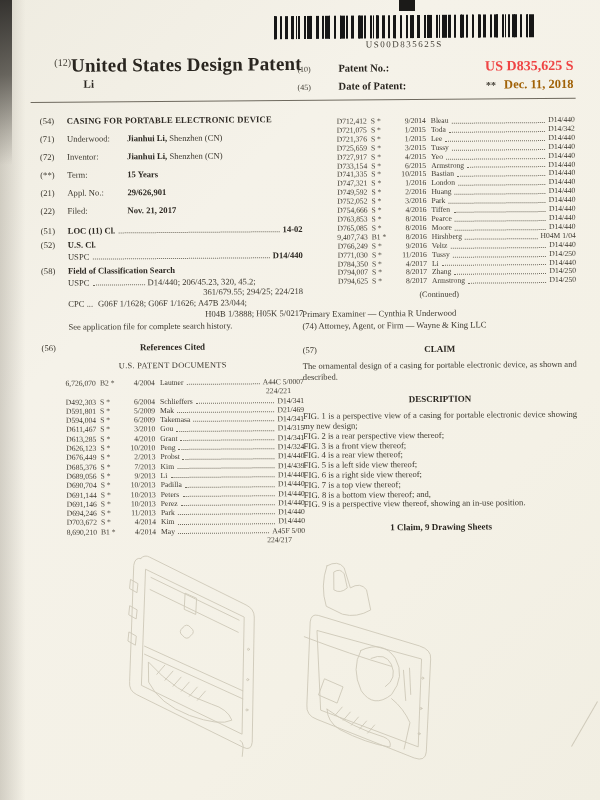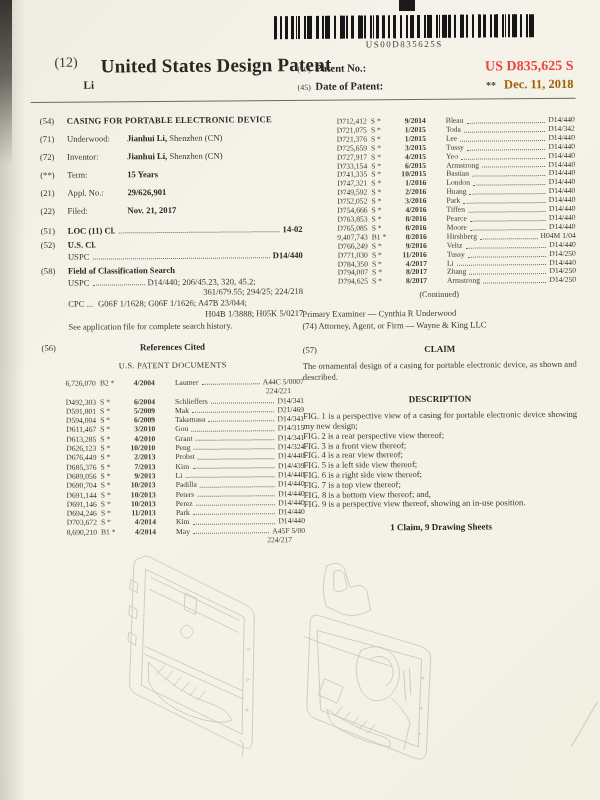--- a/index.html
+++ b/index.html
@@ -23,27 +23,27 @@
   .barcode{position:absolute;left:277px;top:16px;width:260px;height:23px;
     background:
       repeating-linear-gradient(90deg,#161616 0 2px,transparent 2px 6px),
       repeating-linear-gradient(90deg,#161616 0 3px,transparent 3px 17px),
       repeating-linear-gradient(90deg,#161616 0 1px,transparent 1px 11px);}
   .barcode-text{position:absolute;left:277px;top:40px;width:260px;text-align:center;
     font-size:9px;letter-spacing:1.5px;color:#413d34;}
 
   
   .hdr-left{position:absolute;left:57px;top:53px;}
-  .kind-num{font-size:14px;vertical-align:6px;margin-right:23px;}
+  .kind-num{font-size:10px;vertical-align:6px;margin-right:0;}
   .main-title{font-size:19px;font-weight:bold;color:#2a2620;letter-spacing:.2px;}
   .surname{font-size:11px;font-weight:bold;margin:1px 0 0 29px;color:#2a2620;}
   .hdr-right{position:absolute;left:300px;top:60px;width:276px;}
   .hr-row{display:flex;align-items:baseline;margin-bottom:3px;}
   .hr-num{font-size:8px;width:18px;}
-  .hr-label{font-size:10.5px;font-weight:bold;color:#2a2620;}
+  .hr-label{font-size:10.5px;font-weight:bold;color:#2a2620;margin-left:23px;}
   .hr-spacer{flex:1;}
   .patent-no{font-size:14px;font-weight:bold;color:#ef4444;}
   .date-stars{font-size:10px;font-weight:bold;margin-right:8px;}
   .date-val{font-size:12.5px;font-weight:bold;color:#a16207;}
   .hdr-rule{position:absolute;left:33px;top:100px;width:545px;height:1px;background:#6e695e;}
 
   
   .col-left{position:absolute;left:42px;top:112px;width:262px;}
   .col-right{position:absolute;left:303px;top:112px;width:274px;}
 
@@ -62,21 +62,21 @@
 
   .center-head{position:relative;text-align:center;font-size:9px;margin-top:11px;}
   .center-head .hnum{position:absolute;left:0;top:0;font-size:8.6px;font-weight:normal;color:#3c382f;}
   .subhead{text-align:center;font-size:8.4px;margin-top:9px;letter-spacing:.3px;}
 
   .reflist{margin-top:8px;}
   .refrow{display:flex;font-size:7.6px;line-height:9.3px;color:#3e3a31;}
   .col-right .refrow{line-height:8.9px;}
   .r-num{width:42px;text-align:right;flex:none;}
   .r-kind{width:21px;flex:none;padding-left:4px;}
-  .r-date{width:34px;text-align:right;flex:none;padding-right:20px;font-weight:bold;}
+  .r-date{width:34px;text-align:right;flex:none;padding-right:5px;}
   .r-name{flex:none;}
   .r-cls{flex:none;}
   .refcont{font-size:7.6px;line-height:9.3px;text-align:right;padding-right:13px;color:#3e3a31;}
   .refcont:empty{display:none;}
   .continued{text-align:center;font-size:8.2px;margin-top:4px;}
 
   .exam-line{font-size:8.6px;line-height:10.5px;margin-top:9px;}
   .ital{}
   .claim-text{font-size:8.6px;line-height:10.5px;text-align:justify;margin-top:6px;}
   .desc-figs{margin-top:7px;}

